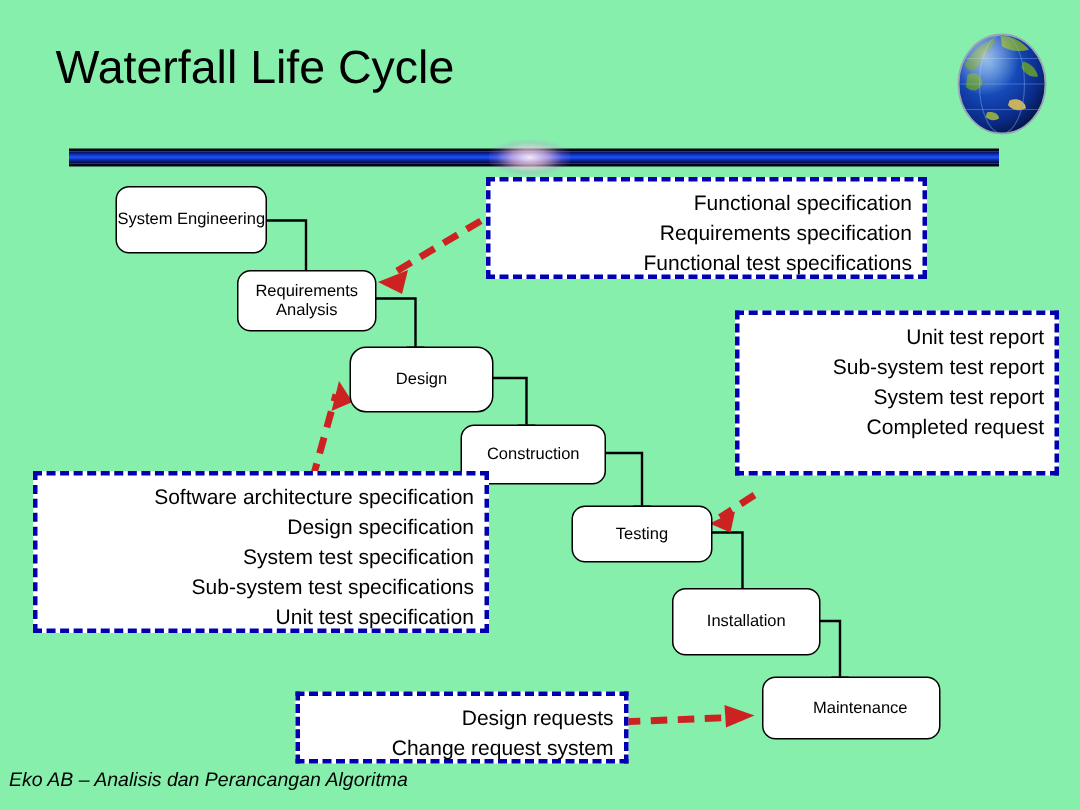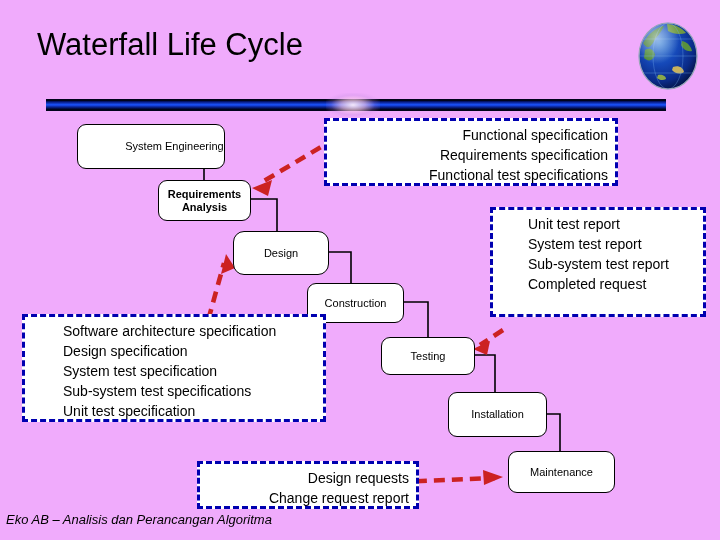--- a/index.html
+++ b/index.html
@@ -1,18 +1,18 @@
 <!DOCTYPE html>
 <html><head>
 <meta charset="utf-8">
 <style>
   html,body{margin:0;padding:0;background:#ffffff;}
   body{width:720px;height:540px;position:relative;overflow:hidden;
        font-family:"Liberation Sans","DejaVu Sans",sans-serif;color:#000;}
-  .slide{position:absolute;inset:0;background:#f0abfc;}
+  .slide{position:absolute;inset:0;background:#86efac;}
 
   
   .title{position:absolute;left:37px;top:25px;font-size:31px;line-height:40px;
          font-weight:400;color:#000;letter-spacing:0px;white-space:nowrap;}
 
   
   .globe{position:absolute;left:637px;top:17px;width:62px;height:78px;}
 
   
   .bar-wrap{position:absolute;left:46px;top:99px;width:620px;height:12px;}
@@ -27,21 +27,21 @@
   .pbox{position:absolute;border:1.6px solid #000;background:#fff;
         display:flex;align-items:center;justify-content:center;text-align:center;
         font-size:11px;line-height:13px;color:#000;}
   .pbox.round{border-radius:9px;}
   .pbox.sq{border-radius:11px;}
 
   
   .callout{position:absolute;border:3px dashed #0000b0;background:#fff;
            font-size:14px;line-height:20px;color:#000;padding:4px 7px;box-sizing:border-box;}
   .callout.r{text-align:right;}
-  .callout.l{text-align:left;}
+  .callout.l{text-align:right;}
 
   
   .wires{position:absolute;left:0;top:0;width:720px;height:540px;pointer-events:none;}
 
   
   .footer{position:absolute;left:6px;top:512px;font-size:13px;font-style:italic;
           font-family:Liberation Sans, sans-serif;color:#000;white-space:nowrap;}
 </style>
 </head>
 <body>
@@ -115,69 +115,69 @@
       <path d="M272,487 L495,478"></path>
     </g>
     <g fill="#cc2222">
       <polygon points="252,188 272,180 268,196"></polygon>
       <polygon points="473,349 490,341 487,355"></polygon>
       <polygon points="226,254 221,274 235,268"></polygon>
       <polygon points="503,477 483,470 484,485"></polygon>
     </g>
   </svg>
 
-  <div class="pbox round" style="left:77px;top:124px;width:99px;height:43px;padding-left:47px;">
+  <div class="pbox round" style="left:77px;top:124px;width:99px;height:43px;">
     <span>System Engineering</span>
   </div>
 
-  <div class="pbox round" style="left:158px;top:180px;width:91px;height:39px;font-weight:bold;">
+  <div class="pbox round" style="left:158px;top:180px;width:91px;height:39px;">
     <span>Requirements Analysis</span>
   </div>
 
   <div class="pbox sq" style="left:233px;top:231px;width:94px;height:42px;">
     <span>Design</span>
   </div>
 
   <div class="pbox round" style="left:307px;top:283px;width:95px;height:38px;">
     <span>Construction</span>
   </div>
 
   <div class="pbox round" style="left:381px;top:337px;width:92px;height:36px;">
     <span>Testing</span>
   </div>
 
   <div class="pbox round" style="left:448px;top:392px;width:97px;height:43px;">
     <span>Installation</span>
   </div>
 
-  <div class="pbox round" style="left:508px;top:451px;width:105px;height:40px;">
+  <div class="pbox round" style="left:508px;top:451px;width:105px;height:40px;padding-left:12px;">
     <span>Maintenance</span>
   </div>
 
   <div class="callout r" style="left:324px;top:118px;width:294px;height:68px;">
     <div>Functional specification</div>
     <div>Requirements specification</div>
     <div>Functional test specifications</div>
   </div>
 
   <div class="callout l" style="left:490px;top:207px;width:216px;height:110px;padding-left:35px;">
     <div>Unit test report</div>
+    <div>Sub-system test report</div>
     <div>System test report</div>
-    <div>Sub-system test report</div>
     <div>Completed request</div>
   </div>
 
   <div class="callout l" style="left:22px;top:314px;width:304px;height:108px;padding-left:38px;">
     <div>Software architecture specification</div>
     <div>Design specification</div>
     <div>System test specification</div>
     <div>Sub-system test specifications</div>
     <div>Unit test specification</div>
   </div>
 
   <div class="callout r" style="left:197px;top:461px;width:222px;height:48px;">
     <div>Design requests</div>
-    <div>Change request report</div>
+    <div>Change request system</div>
   </div>
 
   <div class="footer">Eko AB – Analisis dan Perancangan Algoritma</div>
 
 </div>
 
 </body></html>

